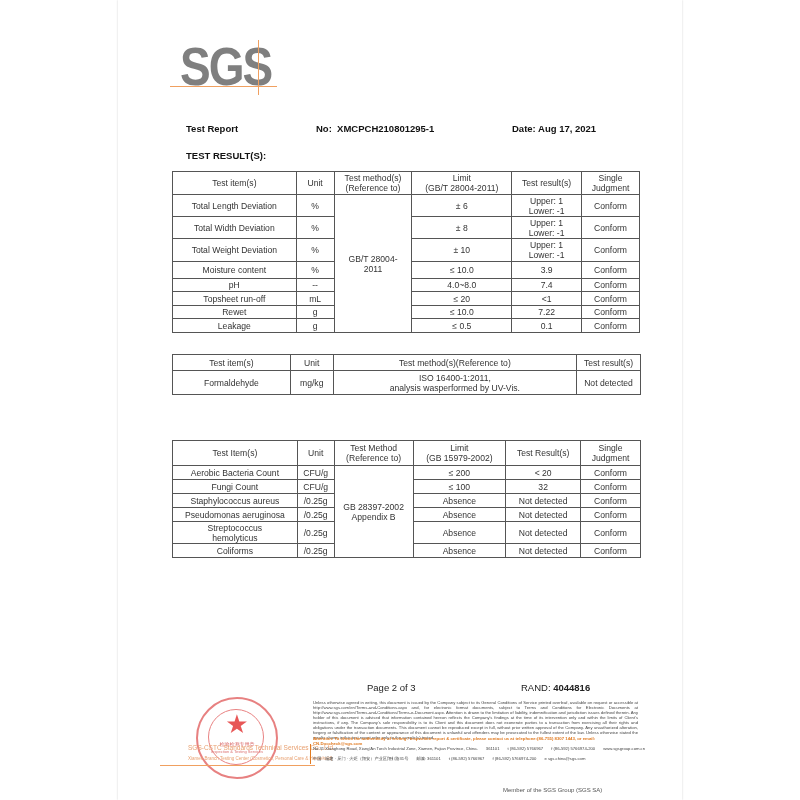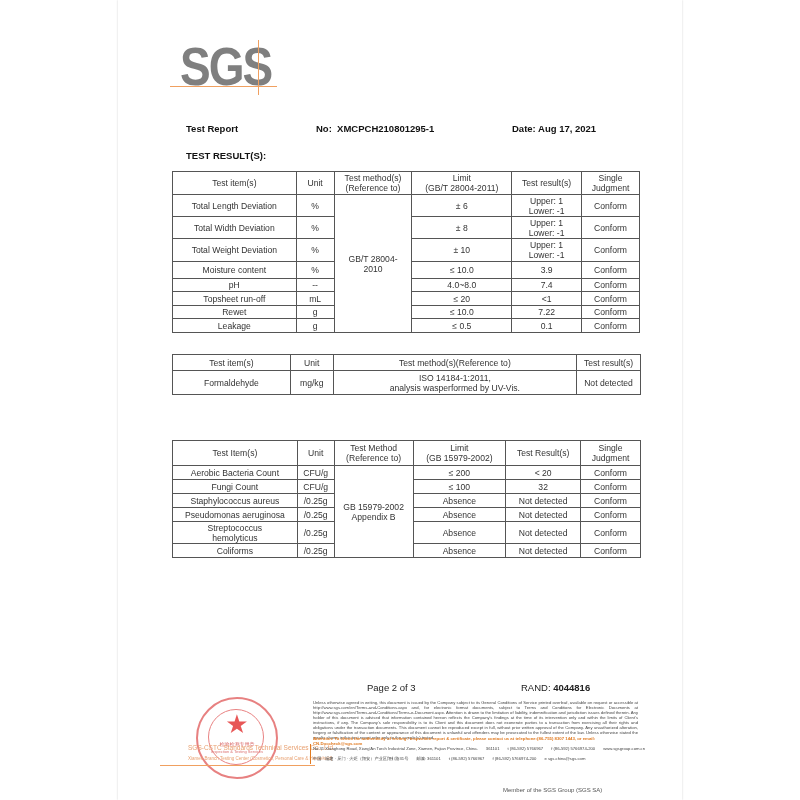--- a/index.html
+++ b/index.html
@@ -69,21 +69,21 @@
         <th style="white-space: pre-line;">Test result(s)</th>
         <th style="white-space: pre-line;">Single
 Judgment</th>
       </tr>
     </thead>
   <tbody id="t1-body">
       <tr style="height: 22px;">
         <td style="white-space: pre-line;">Total Length Deviation</td>
         <td style="white-space: pre-line;">%</td>
         <td rowspan="8" style="white-space: pre-line; vertical-align: middle;">GB/T 28004-
-2010</td>
+2011</td>
         <td style="white-space: pre-line;">± 6</td>
         <td style="white-space: pre-line;">Upper: 1
 Lower: -1</td>
         <td style="white-space: pre-line;">Conform</td>
       </tr>
       <tr style="height: 22px;">
         <td style="white-space: pre-line;">Total Width Deviation</td>
         <td style="white-space: pre-line;">%</td>
         <td style="white-space: pre-line;">± 8</td>
         <td style="white-space: pre-line;">Upper: 1
@@ -148,21 +148,21 @@
         <th style="white-space: pre-line;">Test item(s)</th>
         <th style="white-space: pre-line;">Unit</th>
         <th style="white-space: pre-line;">Test method(s)(Reference to)</th>
         <th style="white-space: pre-line;">Test result(s)</th>
       </tr>
     </thead>
   <tbody id="t2-body">
       <tr style="height: 24px; margin-top: 48px;">
         <td style="white-space: pre-line;">Formaldehyde</td>
         <td style="white-space: pre-line;">mg/kg</td>
-        <td style="white-space: pre-line;">ISO 14184-1:2011,
+        <td style="white-space: pre-line;">ISO 16400-1:2011,
 analysis wasperformed by UV-Vis.</td>
         <td style="white-space: pre-line;">Not detected</td>
       </tr>
     </tbody>
 </table>
 
 <table id="t3" style="left:172px; top:440px; width:469px;">
   <colgroup>
       <col style="width:125px">
       <col style="width:37px">
@@ -181,21 +181,21 @@
 (GB 15979-2002)</th>
         <th style="white-space: pre-line;">Test Result(s)</th>
         <th style="white-space: pre-line;">Single
 Judgment</th>
       </tr>
     </thead>
   <tbody id="t3-body">
       <tr style="height: 14px;">
         <td style="white-space: pre-line;">Aerobic Bacteria Count</td>
         <td style="white-space: pre-line;">CFU/g</td>
-        <td rowspan="6" style="white-space: pre-line;">GB 15979-2002
+        <td rowspan="6" style="white-space: pre-line;">GB 28397-2002
 Appendix B</td>
         <td style="white-space: pre-line;">≤ 200</td>
         <td style="white-space: pre-line;">&lt; 20</td>
         <td style="white-space: pre-line;">Conform</td>
       </tr>
       <tr style="height: 14px;">
         <td style="white-space: pre-line;">Fungi Count</td>
         <td style="white-space: pre-line;">CFU/g</td>
         <td style="white-space: pre-line;">≤ 100</td>
         <td style="white-space: pre-line;">32</td>

